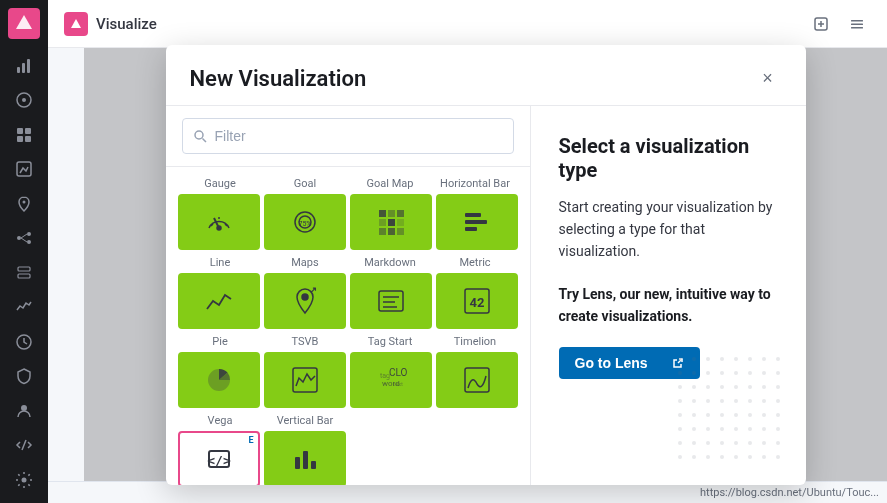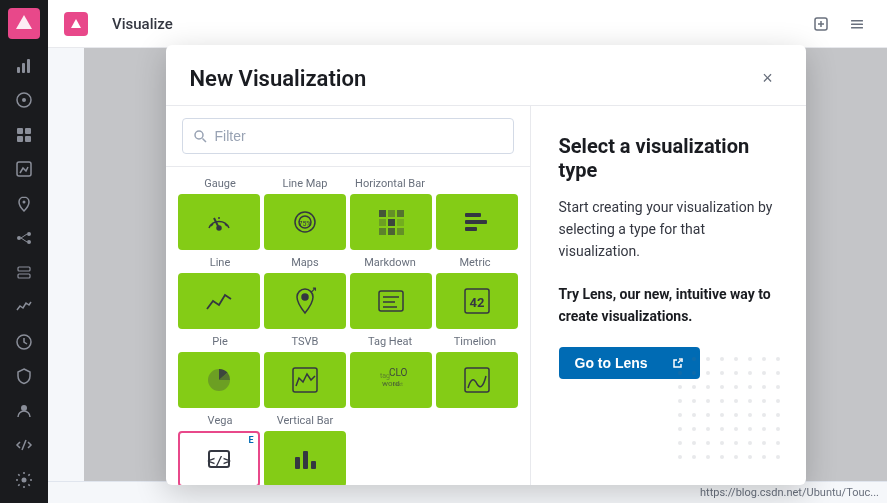--- a/index.html
+++ b/index.html
@@ -57,21 +57,21 @@
     }
 
     
     .topbar {
       height: 48px;
       background: #fff;
       border-bottom: 1px solid #e8e9ed;
       display: flex;
       align-items: center;
       padding: 0 16px;
-      gap: 24px;
+      gap: 8px;
     }
     .topbar-icon {
       width: 24px;
       height: 24px;
       background: #e8488a;
       border-radius: 4px;
       display: flex;
       align-items: center;
       justify-content: center;
       color: white;
@@ -474,21 +474,22 @@
                   <line x1="9.5" y1="9.5" x2="13" y2="13"></line>
                 </svg>
                 <input type="text" placeholder="Filter" style="">
               </div>
             </div>
 
             <div class="viz-grid">
 
               <div class="viz-row-labels">
                 <span class="viz-label">Gauge</span>
-                <span class="viz-label">Line Map</span>
+                <span class="viz-label">Goal</span>
+                <span class="viz-label">Goal Map</span>
                 <span class="viz-label">Horizontal Bar</span>
               </div>
 
               <div class="viz-icons-row">
                 <div class="viz-item">
                   <div class="viz-item-icon">
                     <svg width="32" height="32" viewBox="0 0 32 32" fill="none" stroke="#343741" stroke-width="1.5">
                       <path d="M6 22 A11 11 0 0 1 26 22"></path>
                       <line x1="16" y1="22" x2="11" y2="12" stroke="#343741" stroke-width="2"></line>
                       <circle cx="16" cy="22" r="2" fill="#343741"></circle>
@@ -573,21 +574,21 @@
                       <rect x="4" y="4" width="24" height="24" rx="2" stroke="#343741" stroke-width="1.5"></rect>
                       <text x="16" y="22" text-anchor="middle" font-size="13" font-weight="bold" fill="#343741">42</text>
                     </svg>
                   </div>
                 </div>
               </div>
 
               <div class="viz-row-labels">
                 <span class="viz-label">Pie</span>
                 <span class="viz-label">TSVB</span>
-                <span class="viz-label">Tag Heat</span>
+                <span class="viz-label">Tag Start</span>
                 <span class="viz-label">Timelion</span>
               </div>
 
               <div class="viz-icons-row">
                 <div class="viz-item">
                   <div class="viz-item-icon">
                     <svg width="32" height="32" viewBox="0 0 32 32" fill="none">
                       <path d="M16 16 L16 5 A11 11 0 0 1 24.5 8.5 Z" fill="#343741" opacity="0.9"></path>
                       <path d="M16 16 L24.5 8.5 A11 11 0 0 1 27 16 Z" fill="#343741" opacity="0.6"></path>
                       <path d="M16 16 L27 16 A11 11 0 1 1 16 5 Z" fill="#343741" opacity="0.3"></path>

